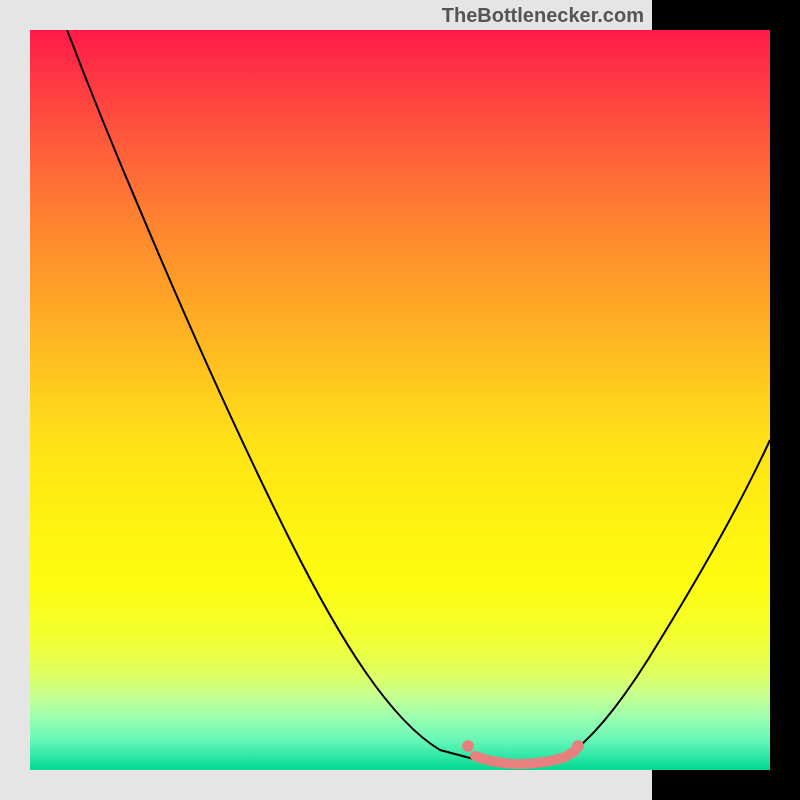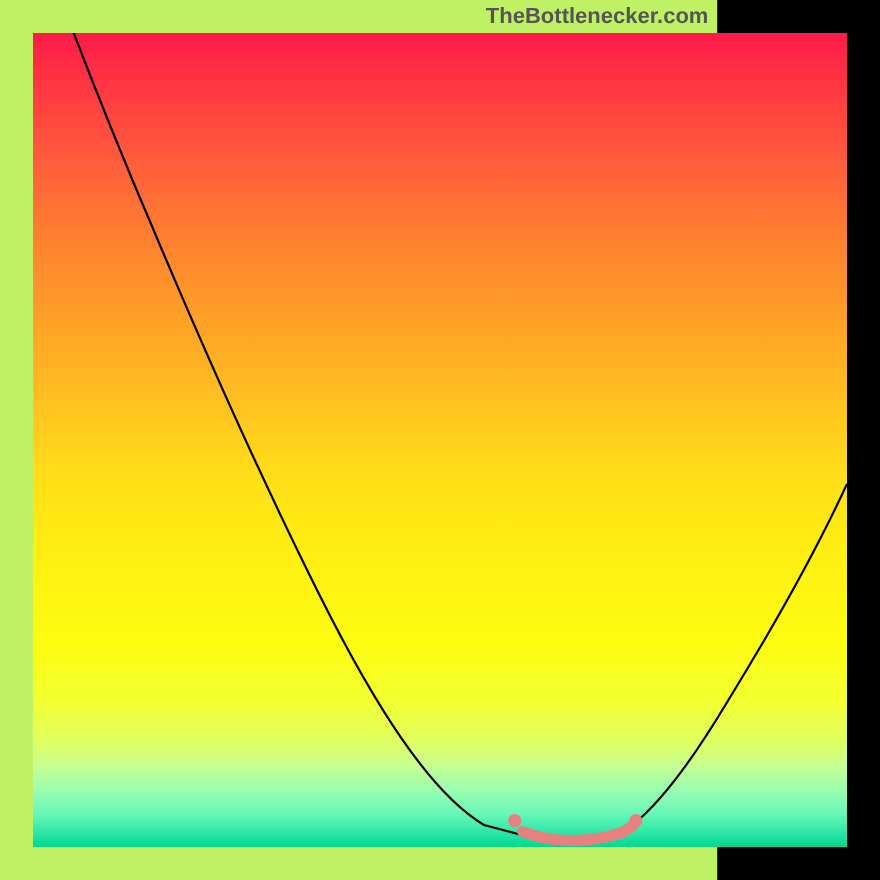--- a/index.html
+++ b/index.html
@@ -1,17 +1,17 @@
 <!DOCTYPE html>
 <html><head>
 <meta charset="utf-8">
 <style>
   * { margin: 0; padding: 0; box-sizing: border-box; }
   body { width: 800px; height: 800px; background: #000; overflow: hidden; font-family: Arial, sans-serif; }
-  .container { width: 652px; height: 800px; position: relative; background: #bef264; text-align: center; }
+  .container { width: 652px; height: 800px; position: relative; background: #e5e5e5; text-align: center; }
   .watermark { position: absolute; top: 4px; right: 8px; color: #555; font-size: 20px; font-weight: bold; z-index: 10; }
   .plot-area { position: absolute; left: 30px; top: 30px; width: 740px; height: 740px; }
   .gradient-bg { position: absolute; inset: 0; background: linear-gradient(to bottom,
     #ff1a4a 0%,
     #ff3044 5%,
     #ff5a3c 15%,
     #ff8030 25%,
     #ffa028 35%,
     #ffc020 45%,
     #ffe018 55%,

